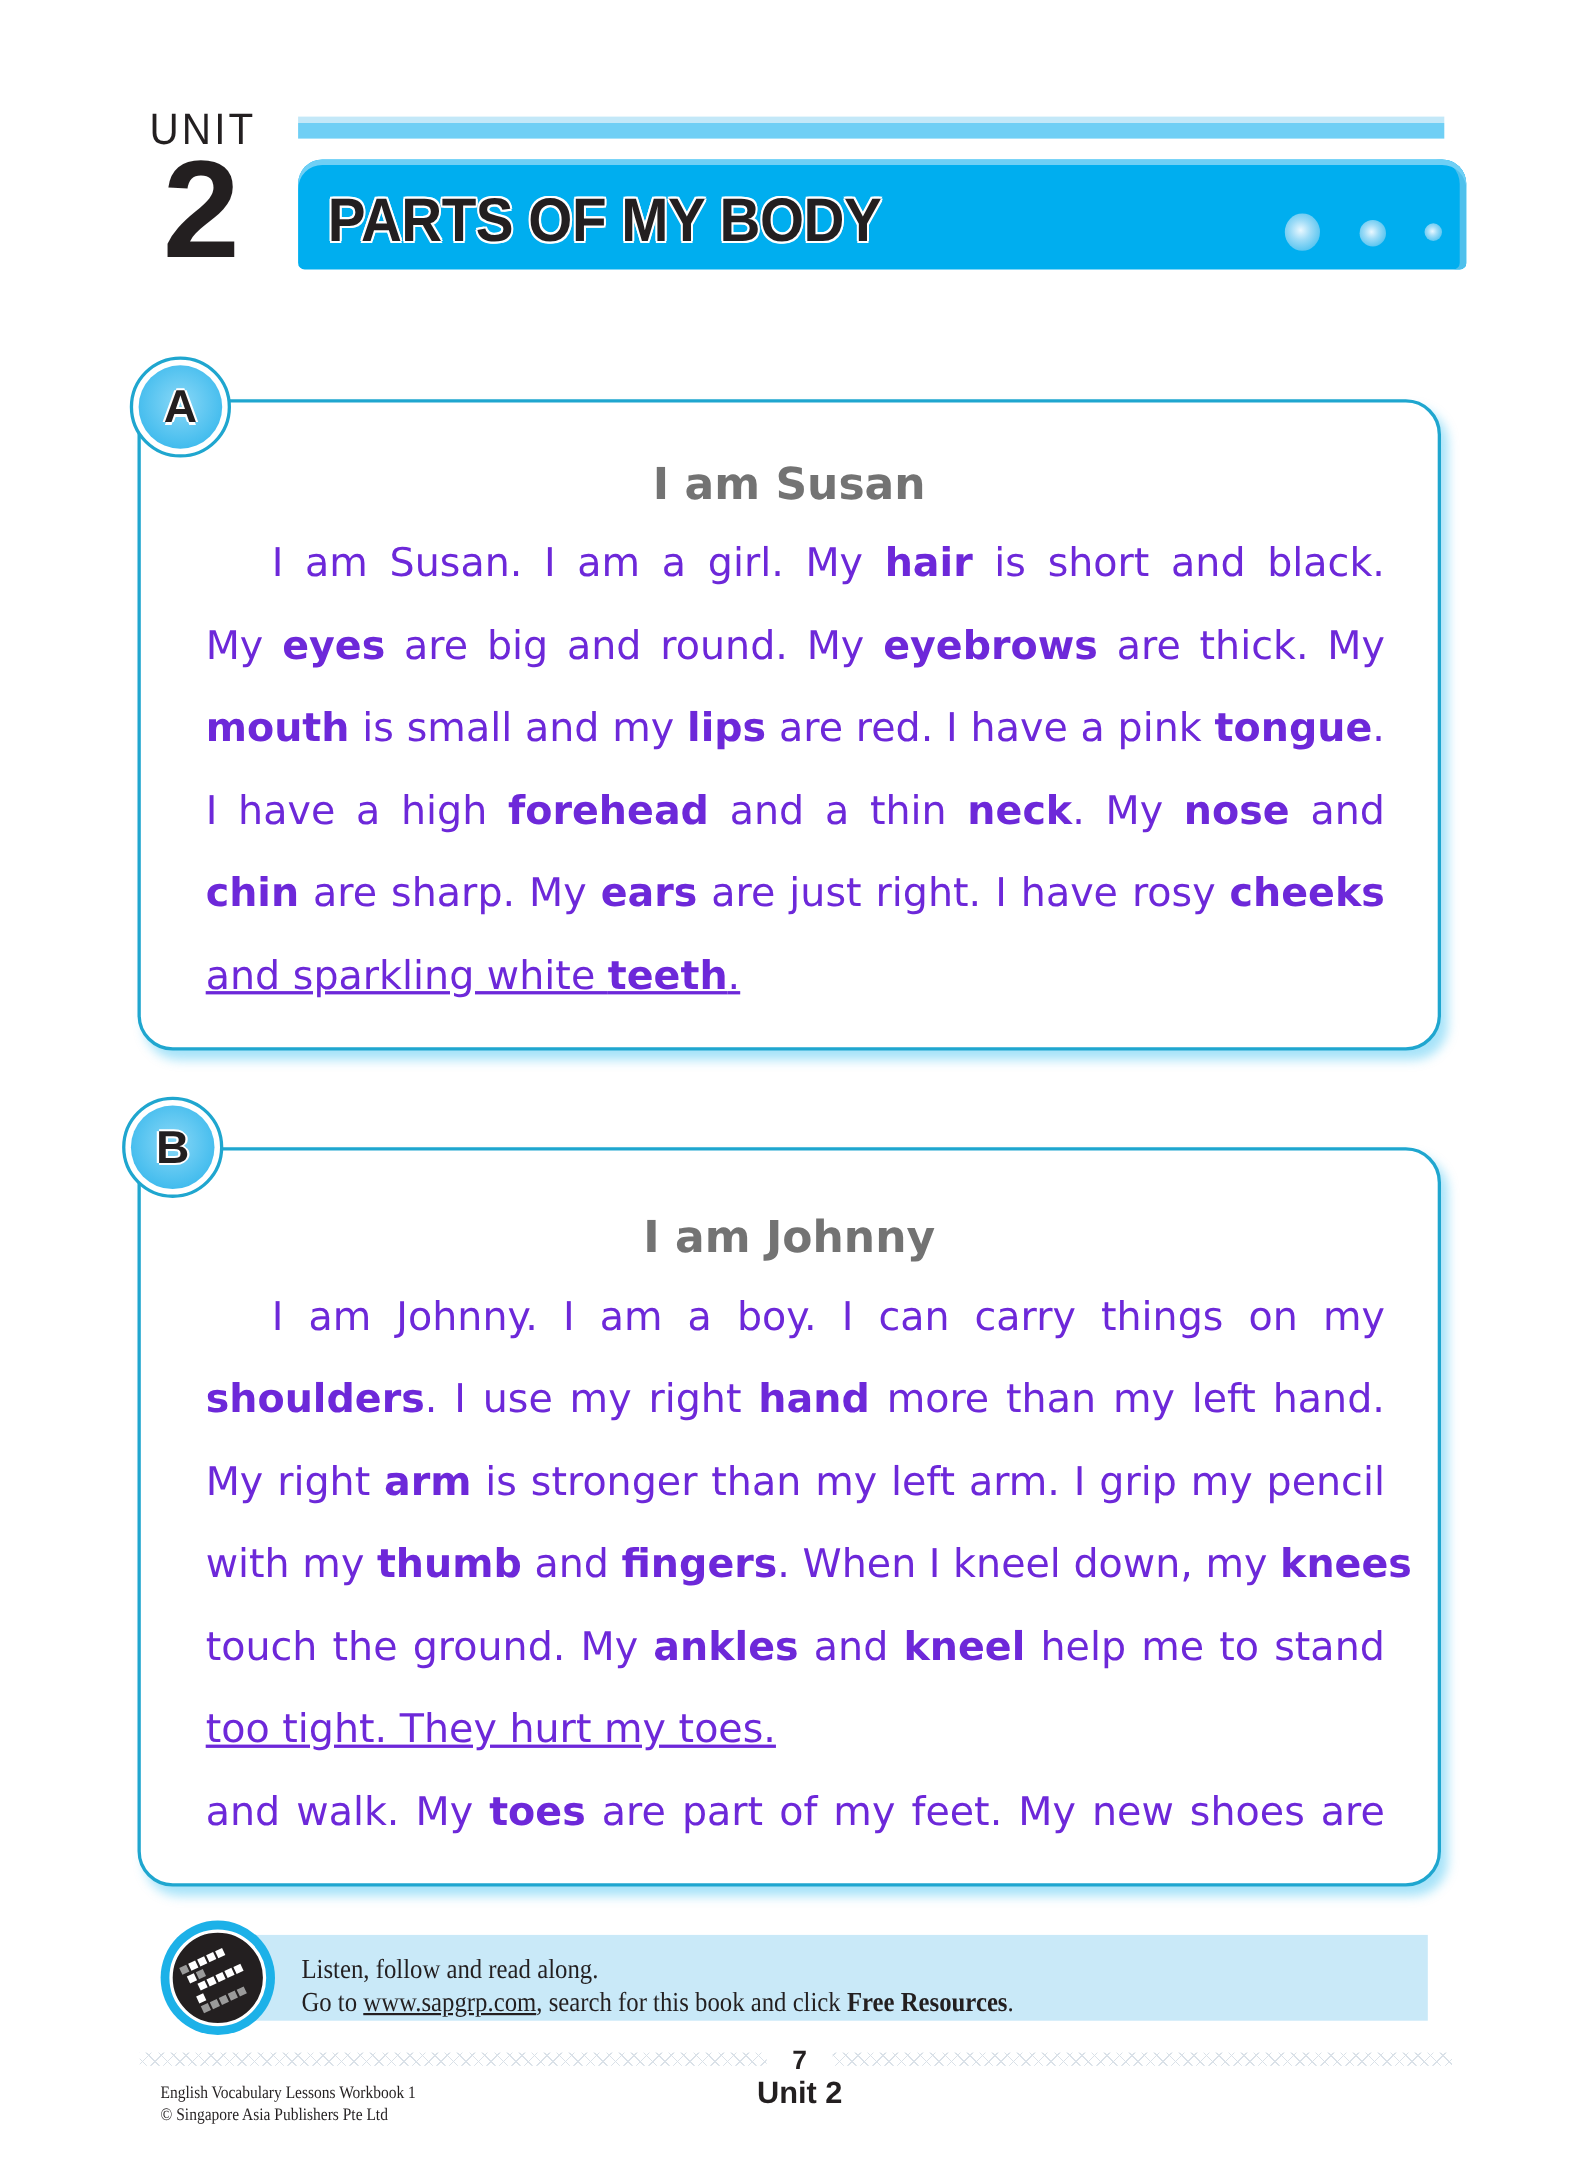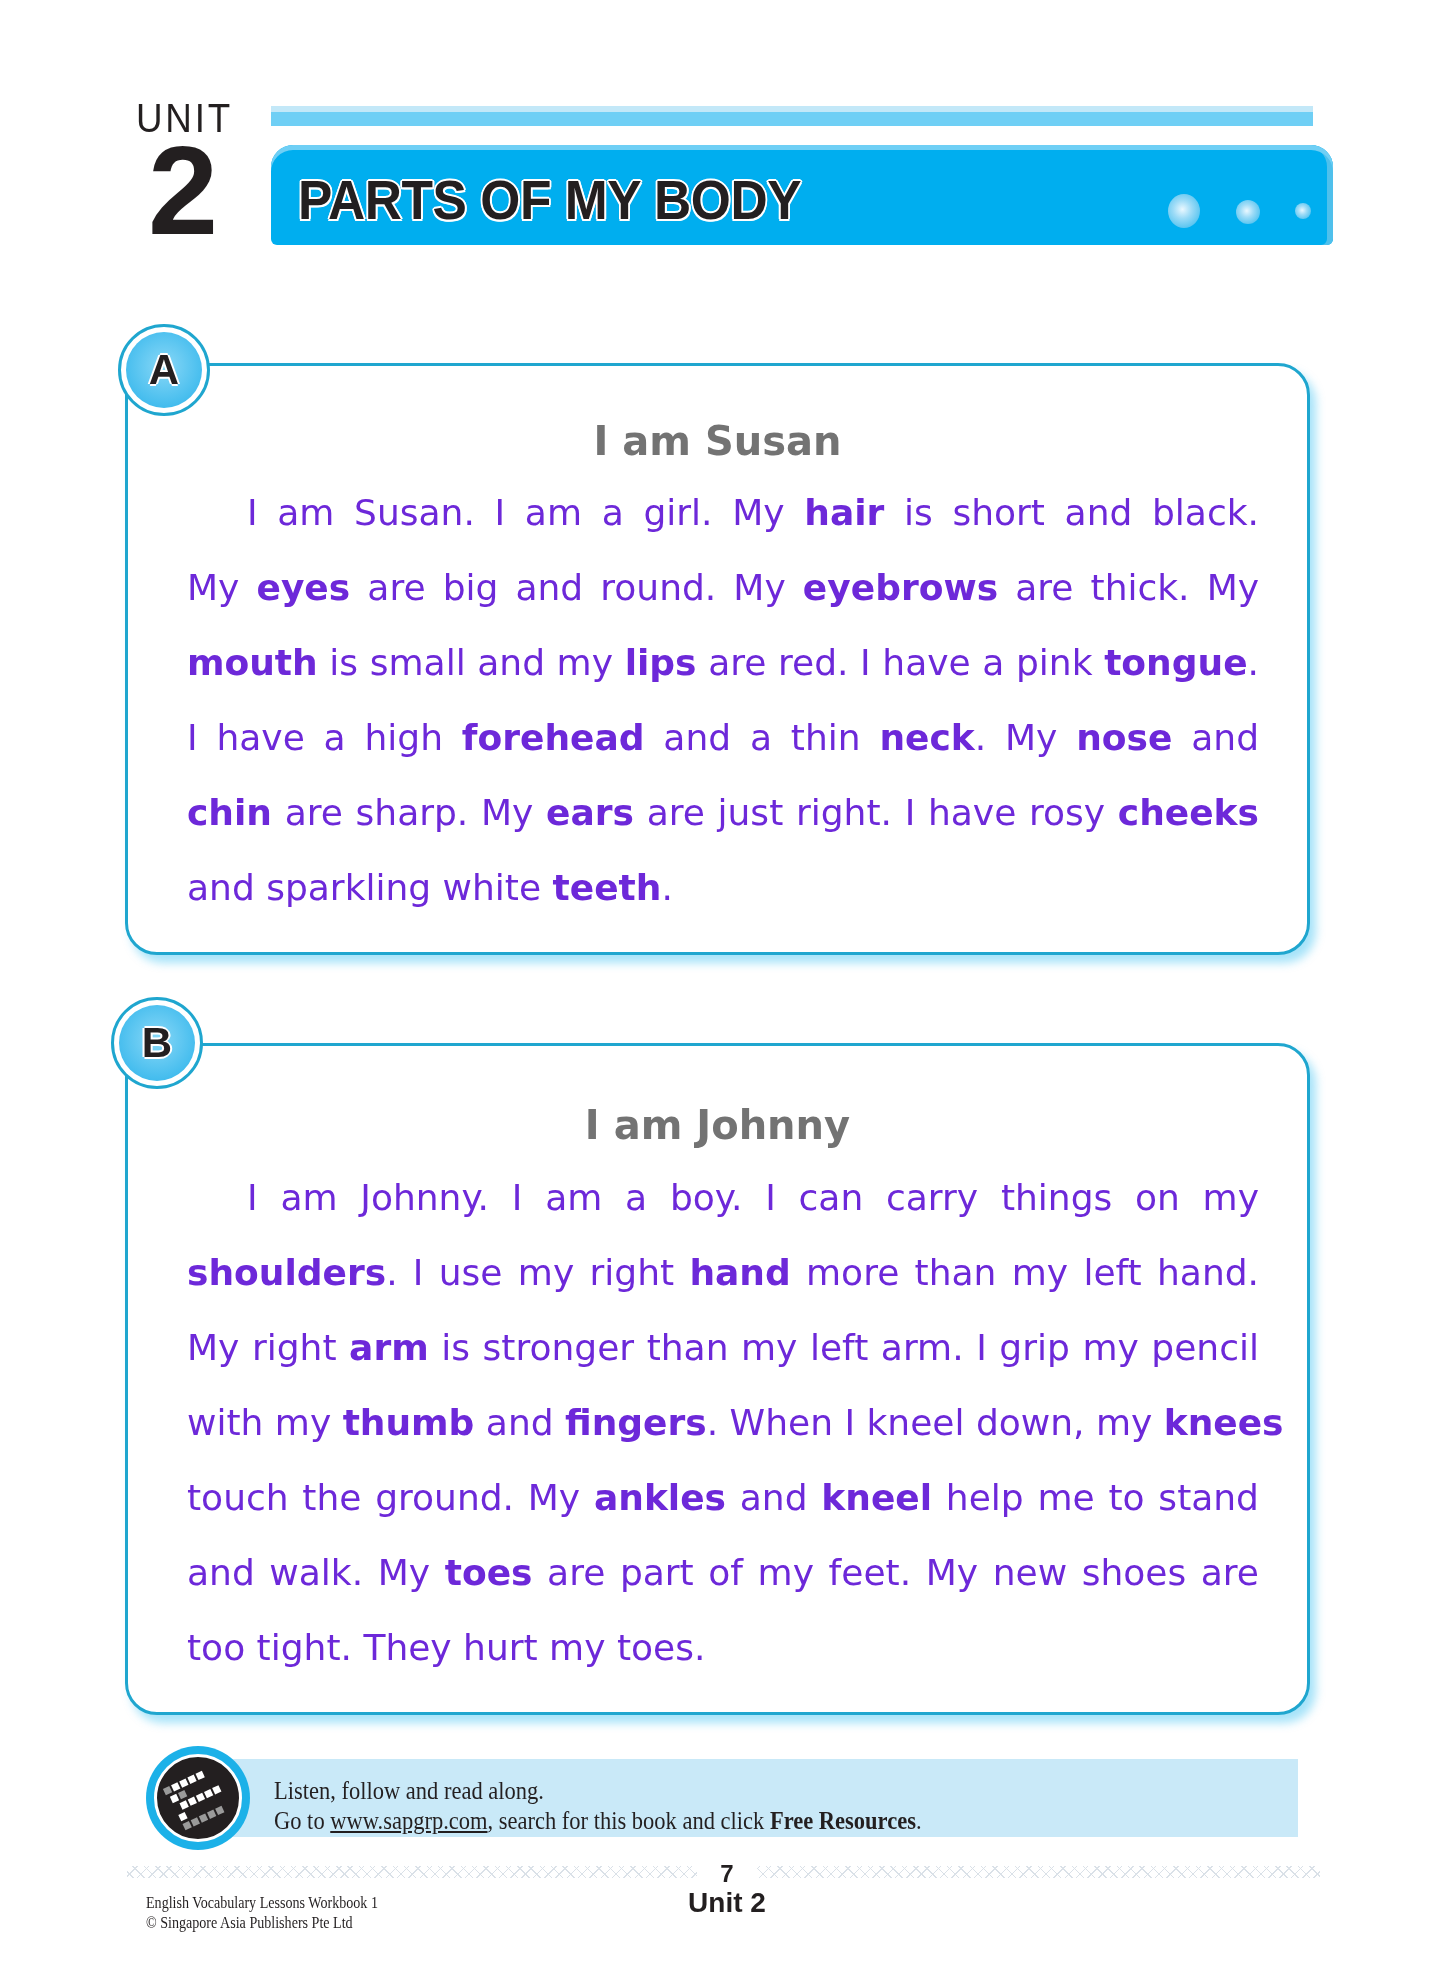--- a/index.html
+++ b/index.html
@@ -64,21 +64,21 @@
     line-height: 50px; color: #737373;
   }
   .passage-body {
     left: 187px; width: 1072px;
     font-family: "DejaVu Sans", sans-serif; font-weight: 400; font-size: 36px;
     line-height: 75px; color: #6d28d9; text-align: justify;
     text-align-last: left;
   }
   .passage-line { display: block; height: 75px; white-space: nowrap;
     text-align: justify; text-align-last: justify; }
-  .passage-line.last { text-align-last: left; }
+  .passage-line.last { text-align-last: left; text-decoration: underline; }
   .passage-line.first { padding-left: 60px; }
   .passage-body b { font-weight: 700; }
 
   
   .audio-banner {
     left: 214px; top: 1759px; width: 1084px; height: 78px; background: #c9e9f8;
   }
   .audio-icon {
     left: 146px; top: 1746px; width: 104px; height: 104px; border-radius: 50%;
     background: #1cb1e8; display: flex; align-items: center; justify-content: center;
@@ -145,22 +145,22 @@
 <div class="abs badge" style="left:111px;top:997px;">
   <div class="badge-inner">B</div>
 </div>
 <div class="abs passage-title" style="top:1100px;">I am Johnny</div>
 <div class="abs passage-body" style="top:1160px;">
     <span class="passage-line first">I am Johnny. I am a boy. I can carry things on my</span>
     <span class="passage-line"><b>shoulders</b>. I use my right <b>hand</b> more than my left hand.</span>
     <span class="passage-line">My right <b>arm</b> is stronger than my left arm. I grip my pencil</span>
     <span class="passage-line">with my <b>thumb</b> and <b>fingers</b>. When I kneel down, my <b>knees</b></span>
     <span class="passage-line">touch the ground. My <b>ankles</b> and <b>kneel</b> help me to stand</span>
+    <span class="passage-line last">too tight. They hurt my toes.</span>
     <span class="passage-line">and walk. My <b>toes</b> are part of my feet. My new shoes are</span>
-    <span class="passage-line last">too tight. They hurt my toes.</span>
   </div>
 
 <div class="abs audio-banner"></div>
 <div class="abs audio-icon">
   <div class="audio-icon-inner">
     <svg width="82" height="82" viewBox="0 0 82 82">
       <g transform="rotate(-25 41 41)">
         <g fill="#ffffff">
           <rect x="22" y="18" width="7" height="7"></rect>
             <rect x="31" y="18" width="7" height="7"></rect>

